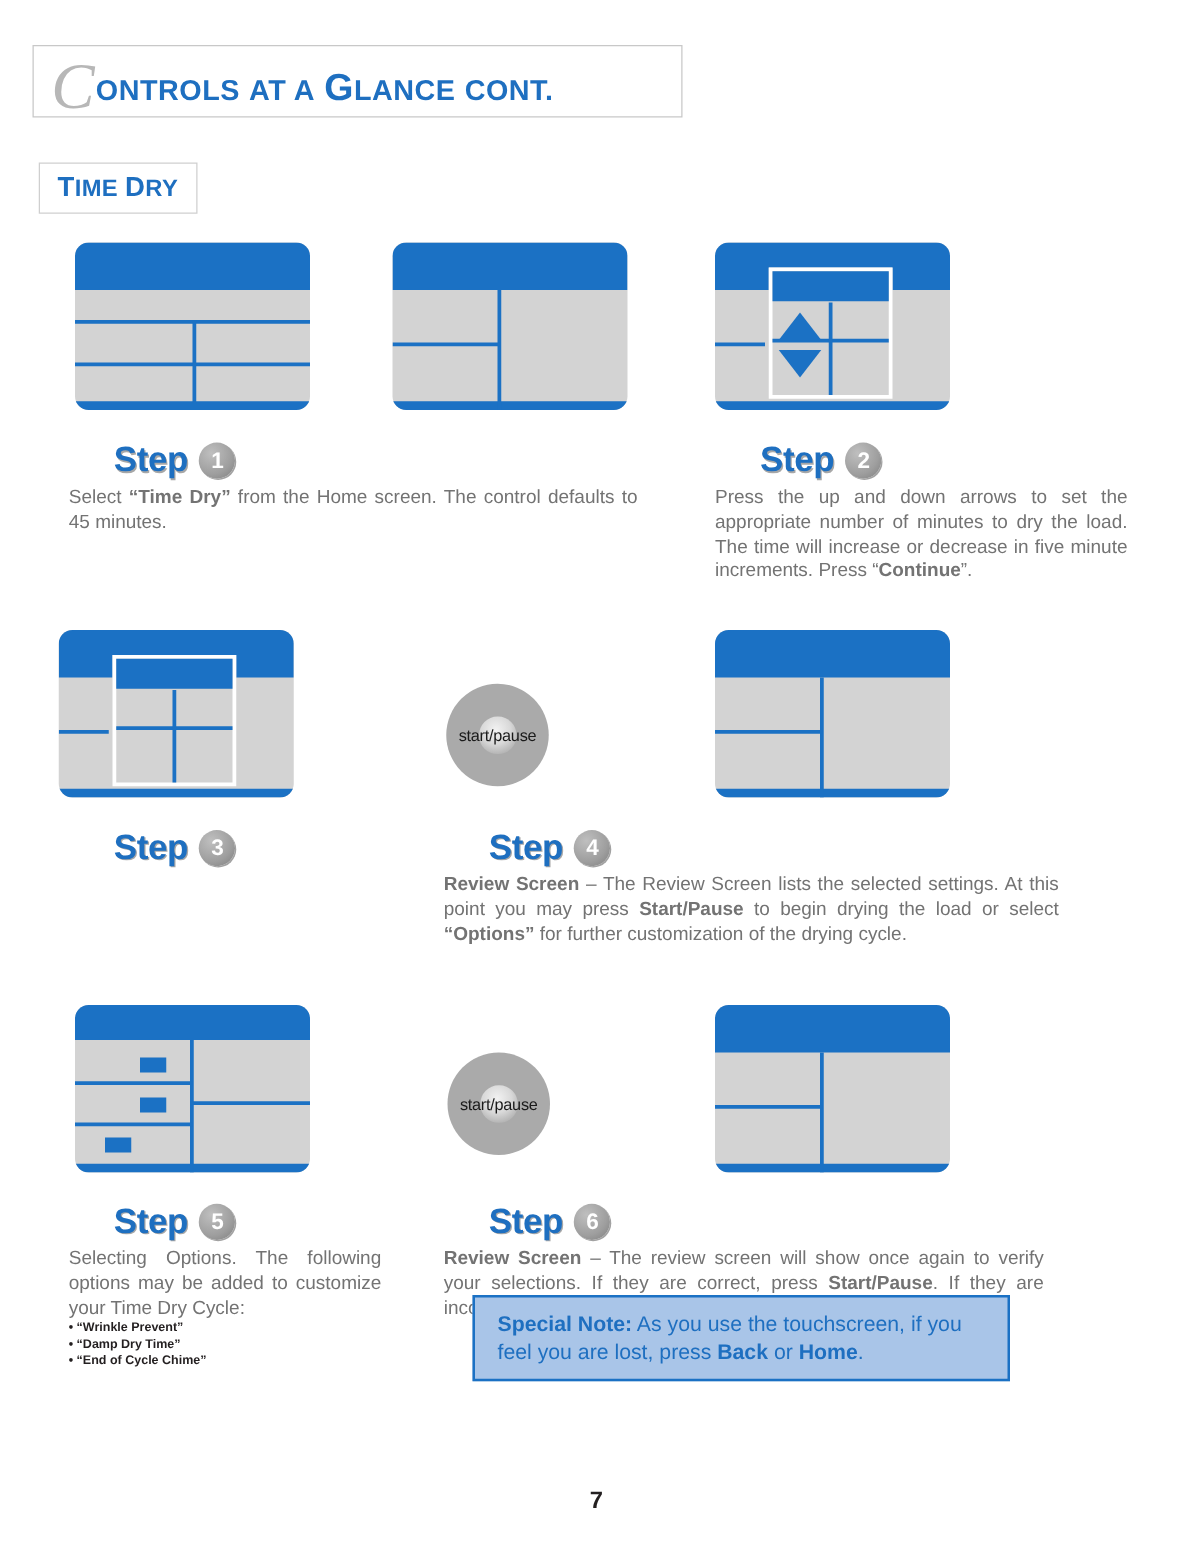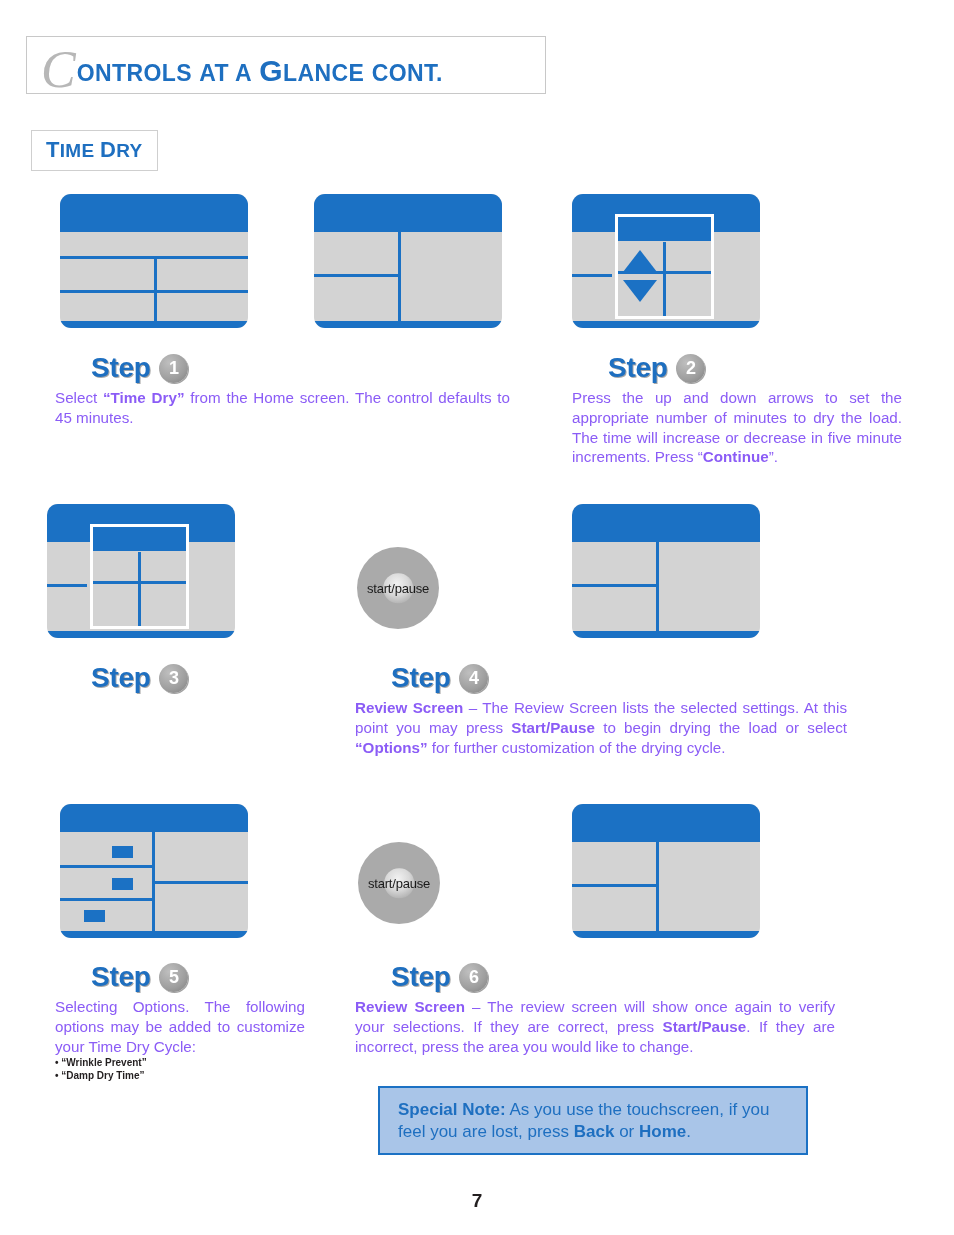--- a/index.html
+++ b/index.html
@@ -184,40 +184,40 @@
     font-weight: bold;
     display: flex;
     align-items: center;
     justify-content: center;
     margin-left: 9px;
     box-shadow: 1px 1px 0 rgba(70,70,70,0.5);
   }
   .step-body {
     font-size: 15.2px;
     line-height: 1.30;
-    color: #8b5cf6;
+    color: #737373;
     text-align: justify;
     font-family: "Liberation Sans", sans-serif;
   }
   .step-body b { font-weight: bold; }
   .opt-list {
     margin: 0;
     padding: 0;
     list-style: none;
     font-size: 10px;
     line-height: 1.30;
     font-weight: bold;
   }
   .opt-list li { white-space: nowrap; }
 
   
   .special-note {
     position: absolute;
     left: 378px;
-    top: 1086px;
+    top: 1036px;
     width: 430px;
     height: 69px;
     background: #a9c5e8;
     border: 2px solid #1b71c4;
     box-sizing: border-box;
     display: flex;
     align-items: center;
     padding: 0 18px;
   }
   .special-note-text {
@@ -368,20 +368,21 @@
 
 <div class="step-block" style="left:55px; top:961px; width:250px;">
   <div class="step-head">
     <span class="step-word">Step</span>
     <span class="step-badge">5</span>
   </div>
   <div class="step-body">Selecting Options.   The following options may be added to customize your Time Dry Cycle:</div>
   <ul class="opt-list">
     <li>• “Wrinkle Prevent”</li>
     <li>• “Damp Dry Time”</li>
+    <li>• “End of Cycle Chime”</li>
   </ul>
 </div>
 
 <div class="step-block" style="left:355px; top:961px; width:480px;">
   <div class="step-head">
     <span class="step-word">Step</span>
     <span class="step-badge">6</span>
   </div>
   <div class="step-body"><b>Review Screen</b> – The review screen will show once again to verify your selections.  If they are correct, press <b>Start/Pause</b>.  If they are incorrect, press the area you would like to change.</div>
 </div>

